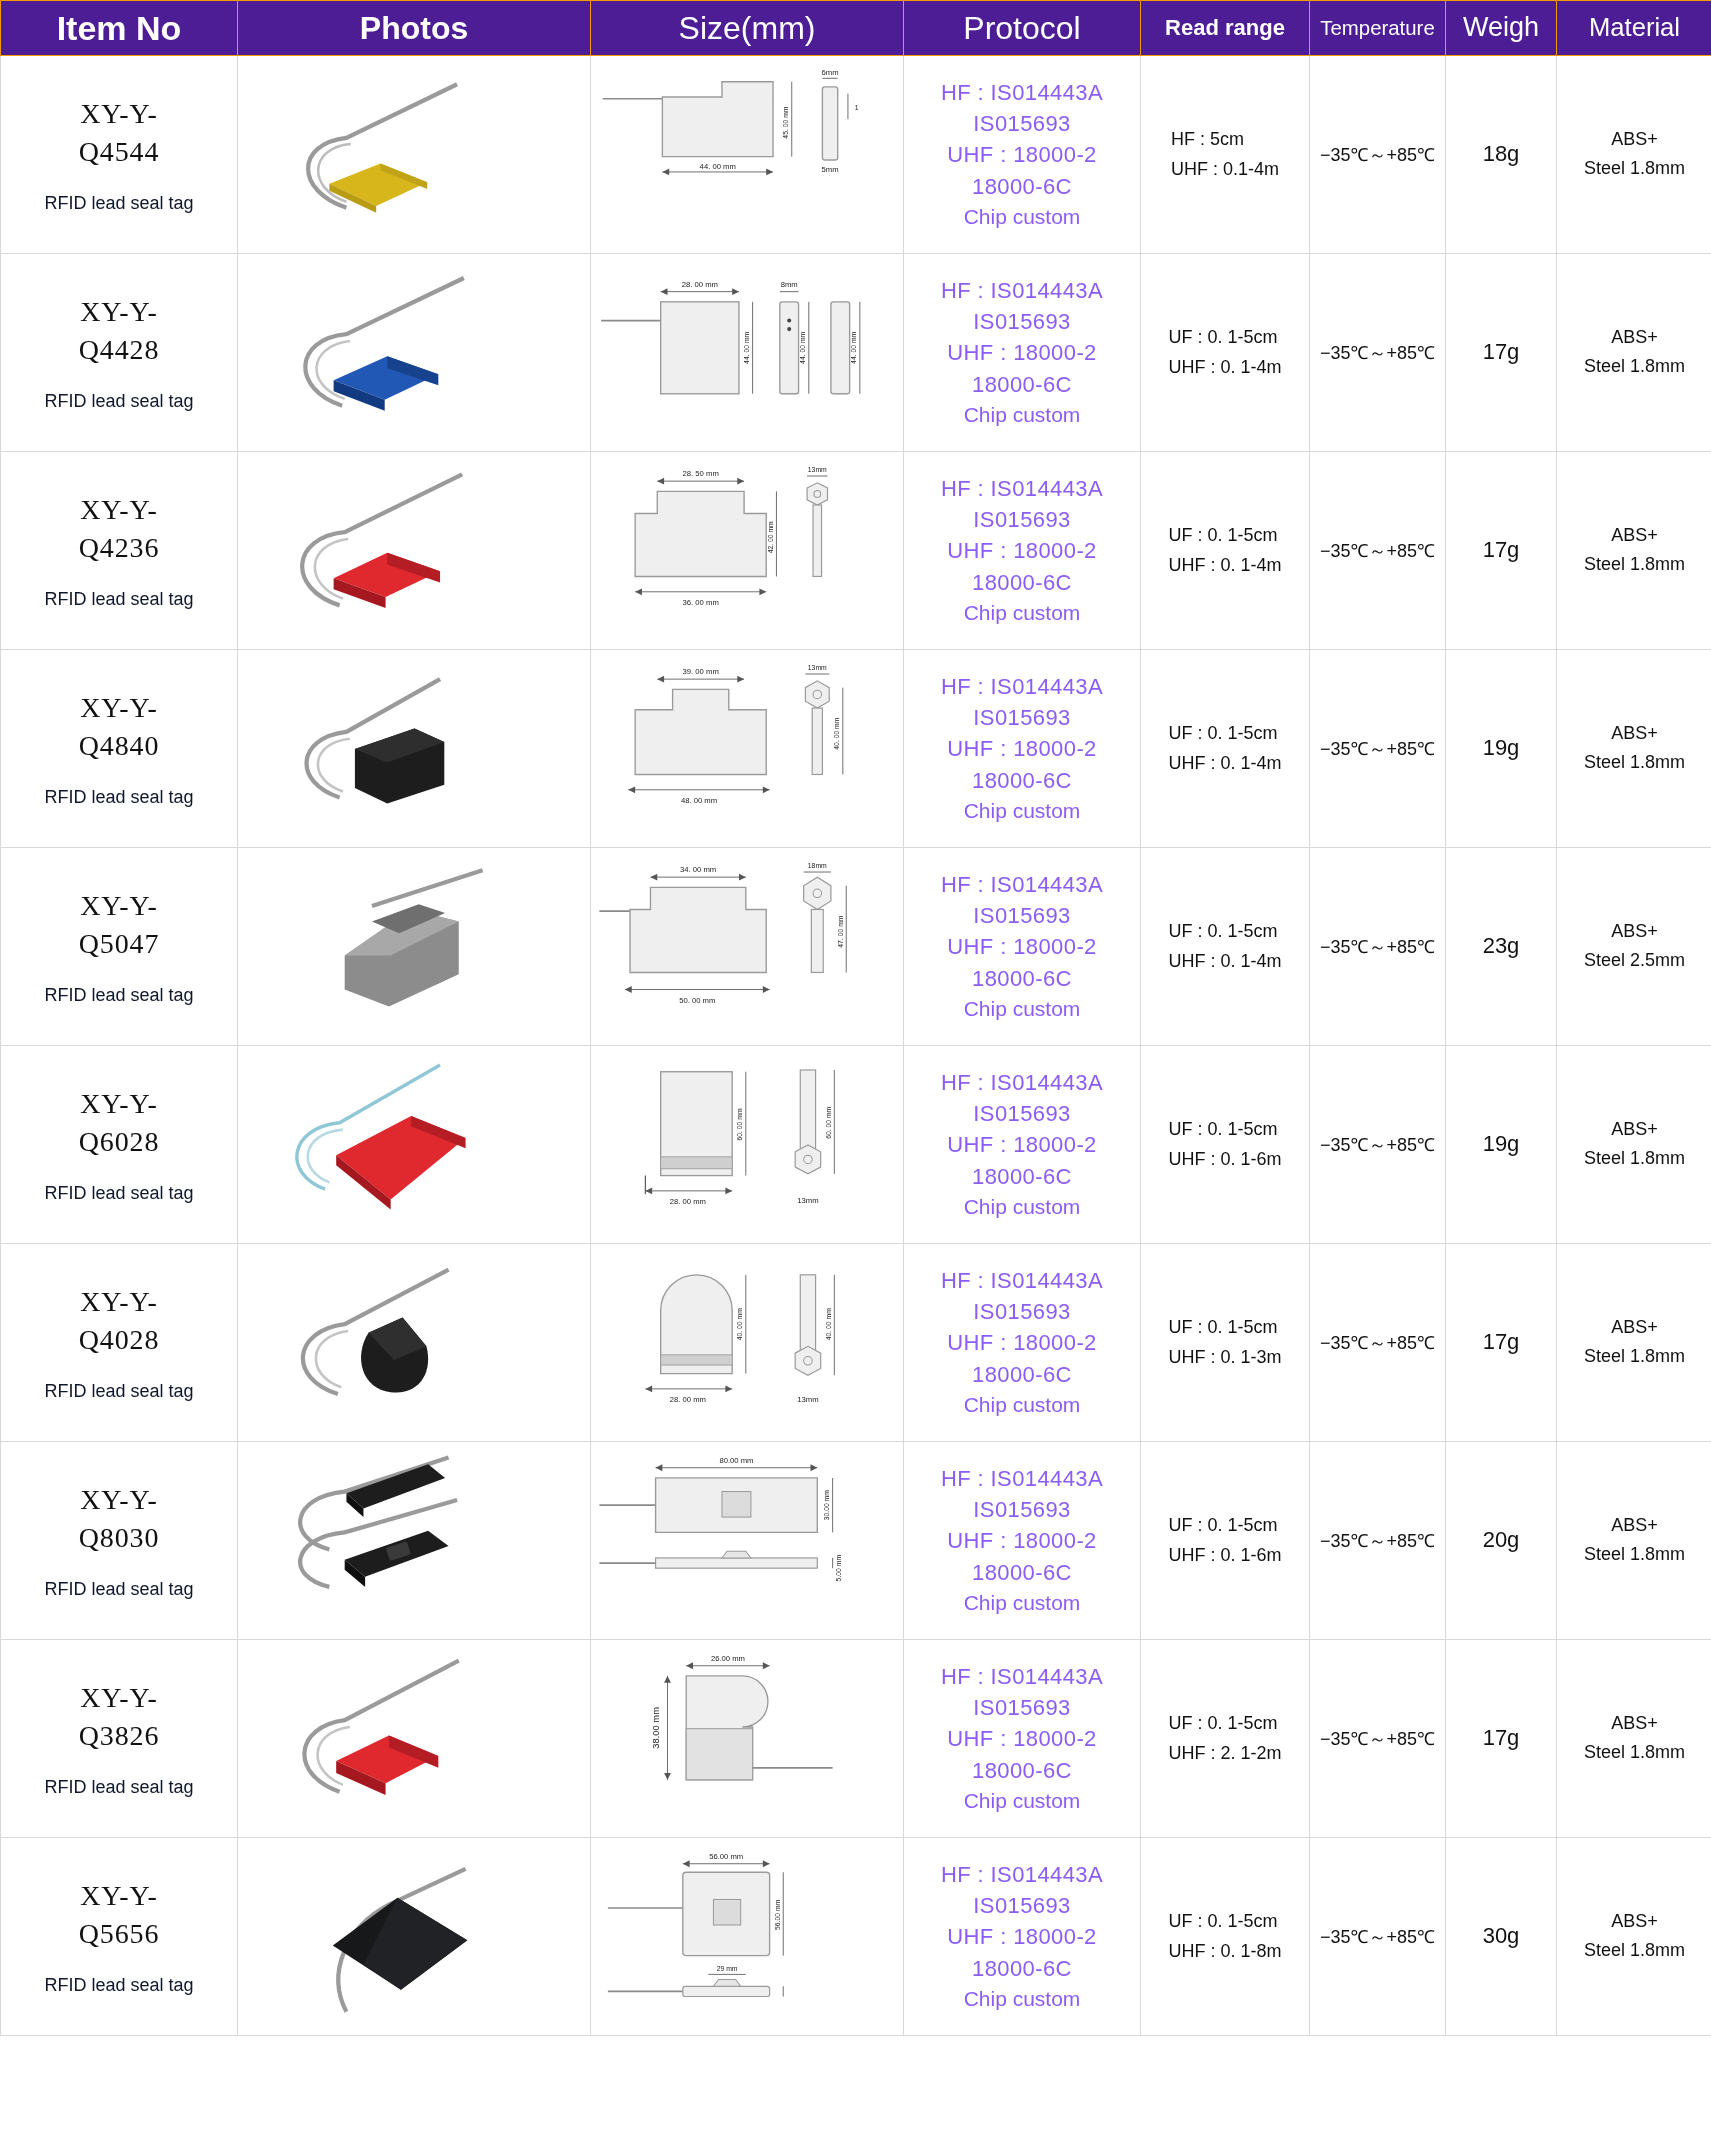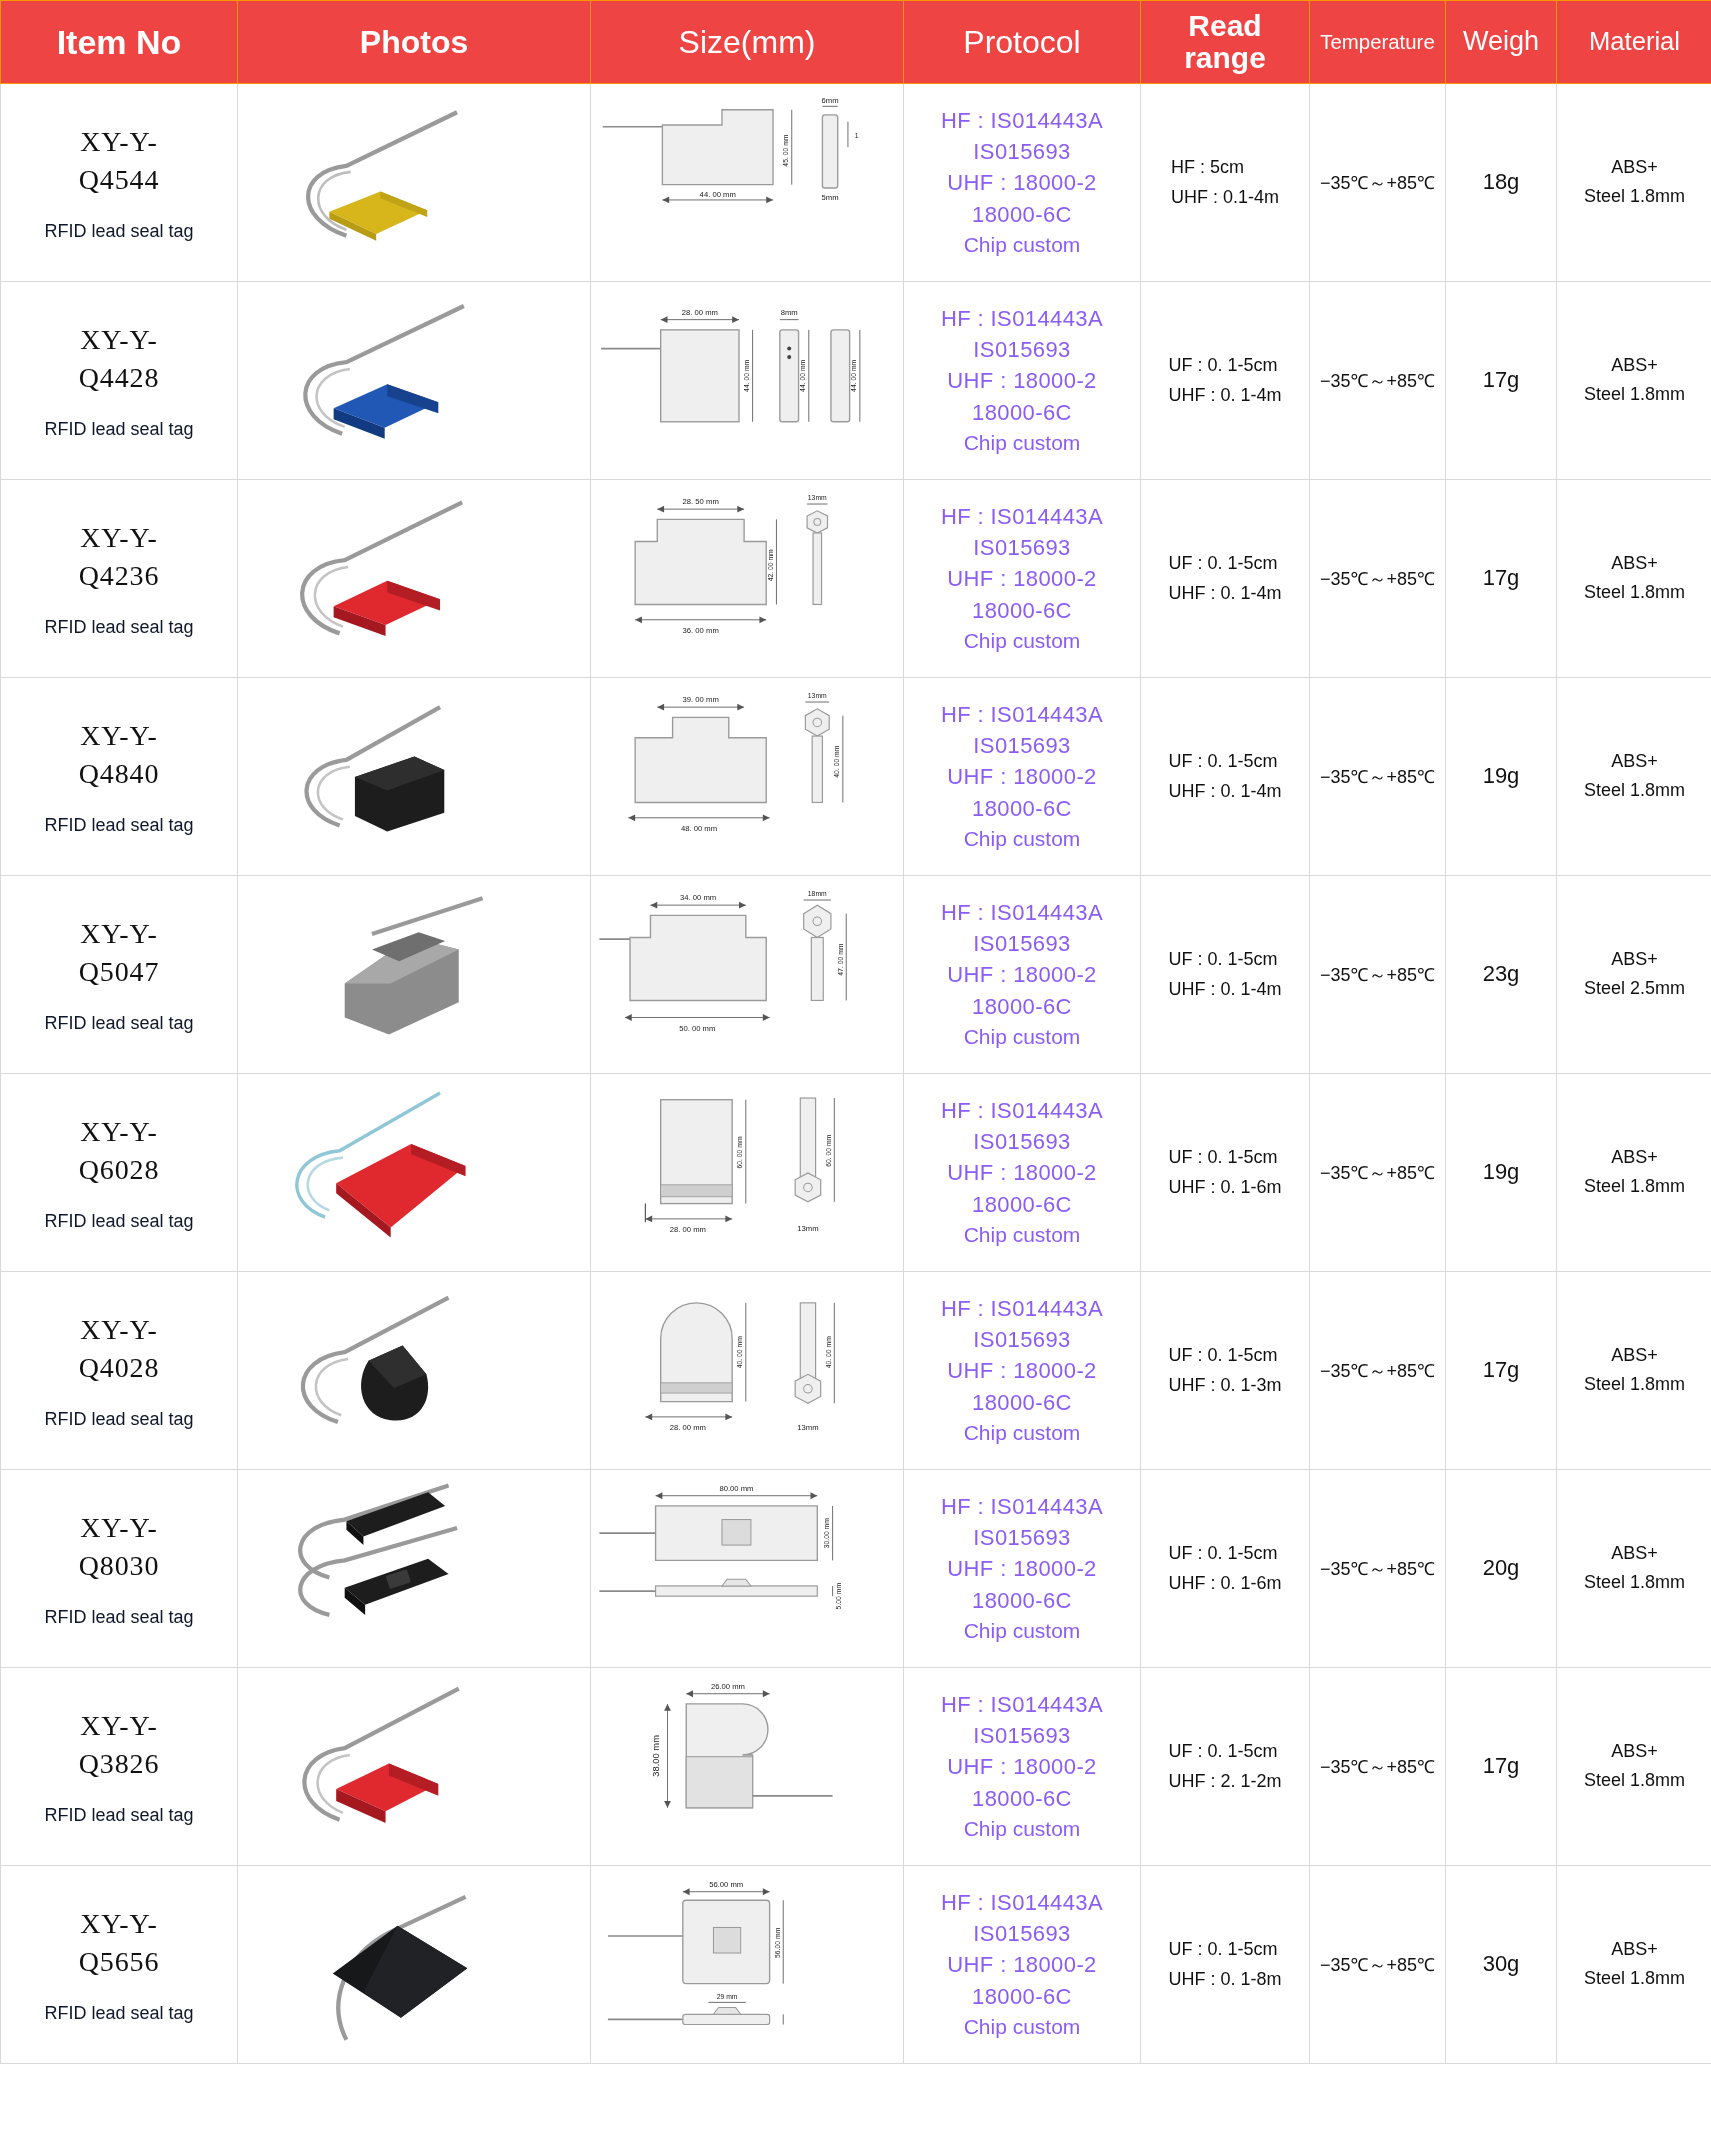--- a/index.html
+++ b/index.html
@@ -25,34 +25,34 @@
   table.spec col.c-item    { width: 237px; }
   table.spec col.c-photo   { width: 353px; }
   table.spec col.c-size    { width: 313px; }
   table.spec col.c-proto   { width: 237px; }
   table.spec col.c-read    { width: 169px; }
   table.spec col.c-temp    { width: 136px; }
   table.spec col.c-weigh   { width: 111px; }
   table.spec col.c-mat     { width: 156px; }
 
   thead th {
-    background: #ef4444;
+    background: #4c1d95;
     color: #ffffff;
     border: 0.9px solid #f49a00;
     padding: 8.5px 3.4px;
     text-align: center;
     vertical-align: middle;
     font-weight: bold;
     line-height: 1.08;
   }
   thead th.h-item   { font-size: 34px; }
   thead th.h-photo  { font-size: 32px; font-weight: bold;}
   thead th.h-size   { font-size: 32px; font-weight: normal;}
   thead th.h-proto  { font-size: 32px; font-weight: normal;}
-  thead th.h-read   { font-size: 30px; }
+  thead th.h-read   { font-size: 22px; }
   thead th.h-temp   { font-size: 20.4px; font-weight: normal;}
   thead th.h-weigh  { font-size: 27px; font-weight: normal;}
   thead th.h-mat    { font-size: 25.6px; font-weight: normal;}
 
   tbody td {
     border: 0.9px solid #d9d9d9;
     vertical-align: middle;
     text-align: center;
     padding: 3.4px;
     color: #1a1a1a;

